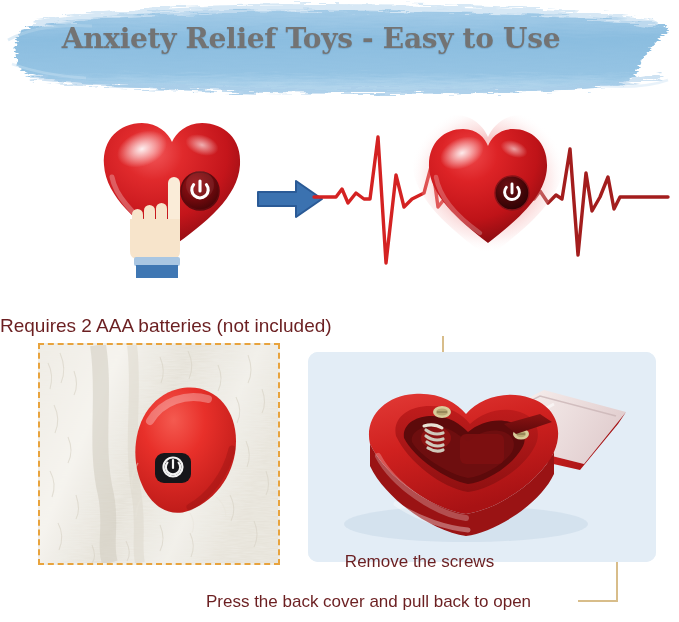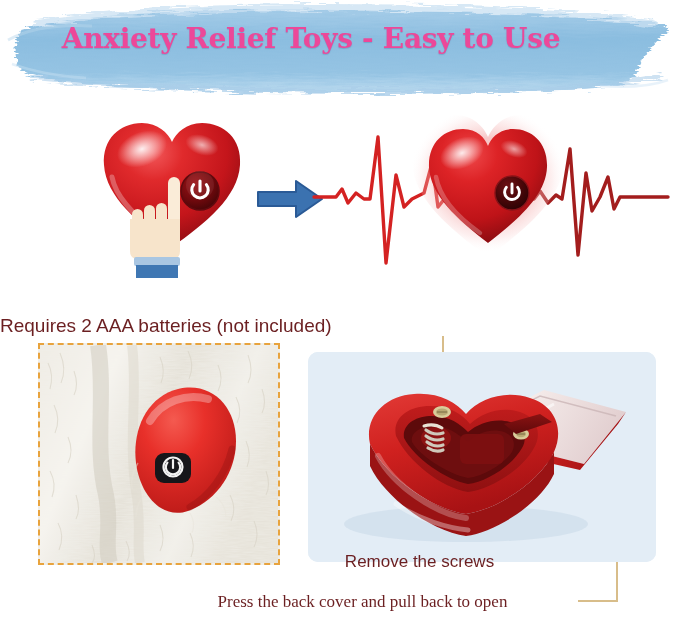--- a/index.html
+++ b/index.html
@@ -14,21 +14,21 @@
   
   .banner-wrap{position:absolute;left:0;top:0;width:679px;height:105px;}
   .banner-svg{position:absolute;left:0;top:0;}
   .banner-title{
     position:absolute;left:0;top:22px;width:622px;
     text-align:center;
     font-family:"DejaVu Serif", serif;
     font-weight:bold;
     font-size:28px;
     letter-spacing:-0.3px;
-    color:#ec4899;
+    color:#737373;
     text-shadow:0 1px 1px rgba(70,120,160,.35);
     white-space:nowrap;
   }
 
   
   .top-row{position:absolute;left:0;top:105px;width:679px;height:190px;}
 
   .heart-left{position:absolute;left:98px;top:10px;width:148px;height:140px;}
   .hand-icon{position:absolute;left:118px;top:68px;width:84px;height:105px;}
   .arrow-icon{position:absolute;left:256px;top:72px;width:68px;height:44px;}
@@ -72,21 +72,21 @@
     position:absolute;left:0;top:552px;width:679px;
     text-align:center;padding-right:10px;box-sizing:border-box;
     font-size:17px;color:#6b1f21;white-space:nowrap;
   }
   .cap-screws span{position:relative;left:85px;}
   .cap-press{
     position:absolute;left:0;top:592px;width:679px;
     text-align:center;padding-right:10px;box-sizing:border-box;
     font-size:17px;color:#6b1f21;white-space:nowrap;
   }
-  .cap-press span{position:relative;left:28px;font-family:Liberation Serif, serif;}
+  .cap-press span{position:relative;left:34px;}
 </style>
 </head>
 <body>
 
 <div class="stage">
 
   <div class="banner-wrap">
     <svg class="banner-svg" width="679" height="105" viewBox="0 0 679 105">
       <defs>
         <linearGradient id="bgrad" x1="0" y1="0" x2="0" y2="1">

